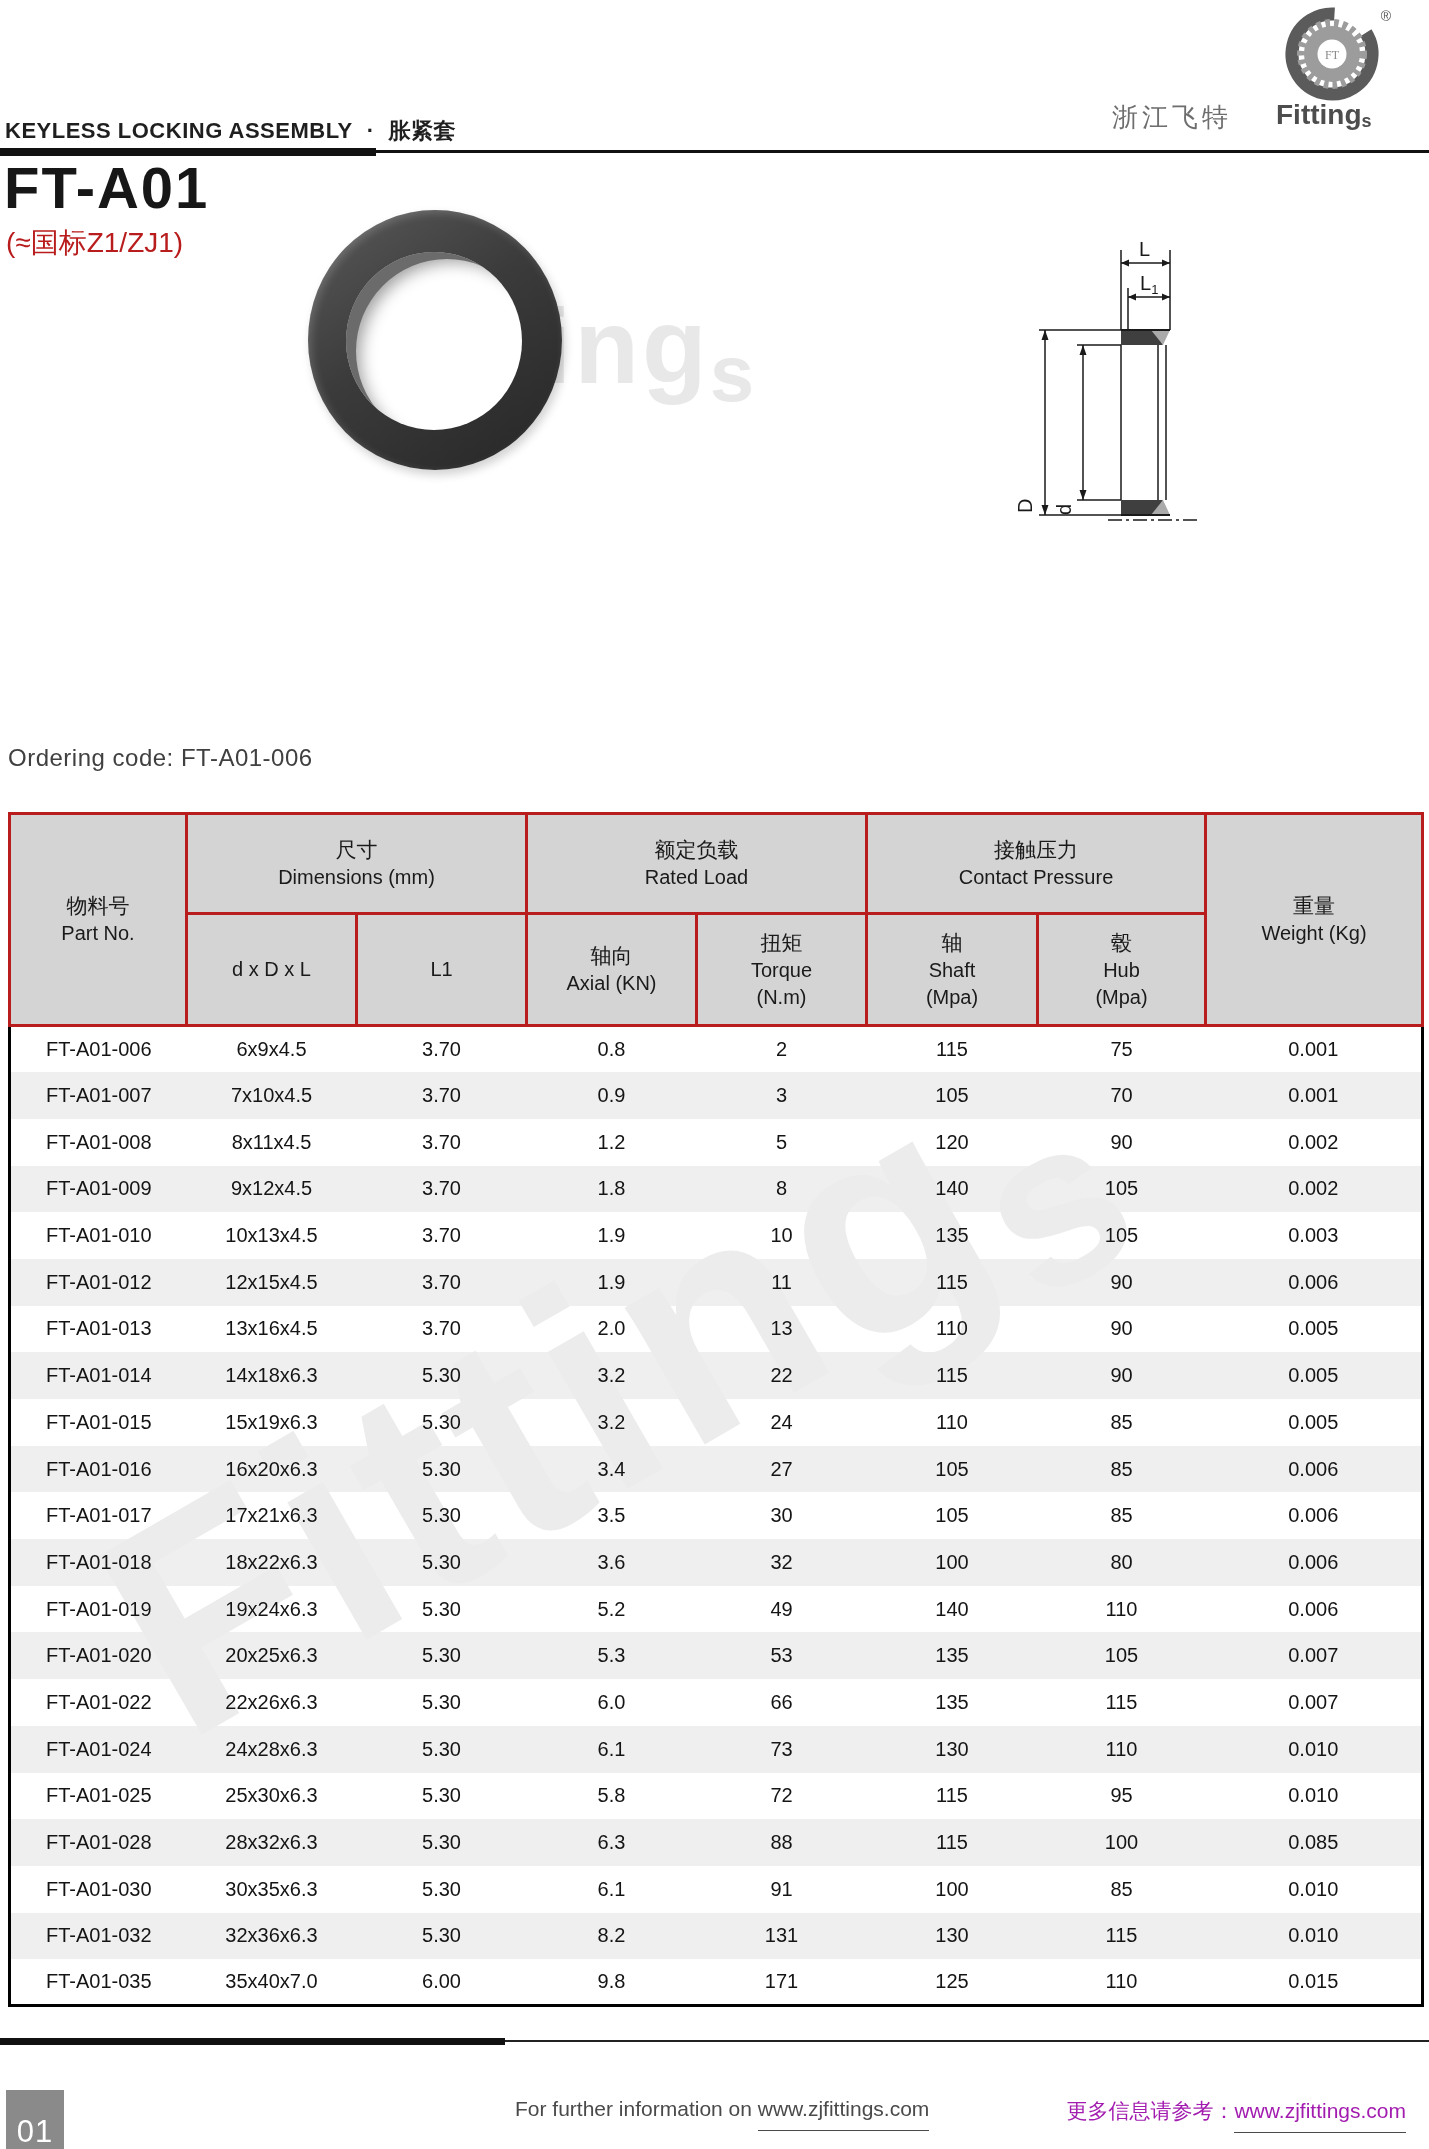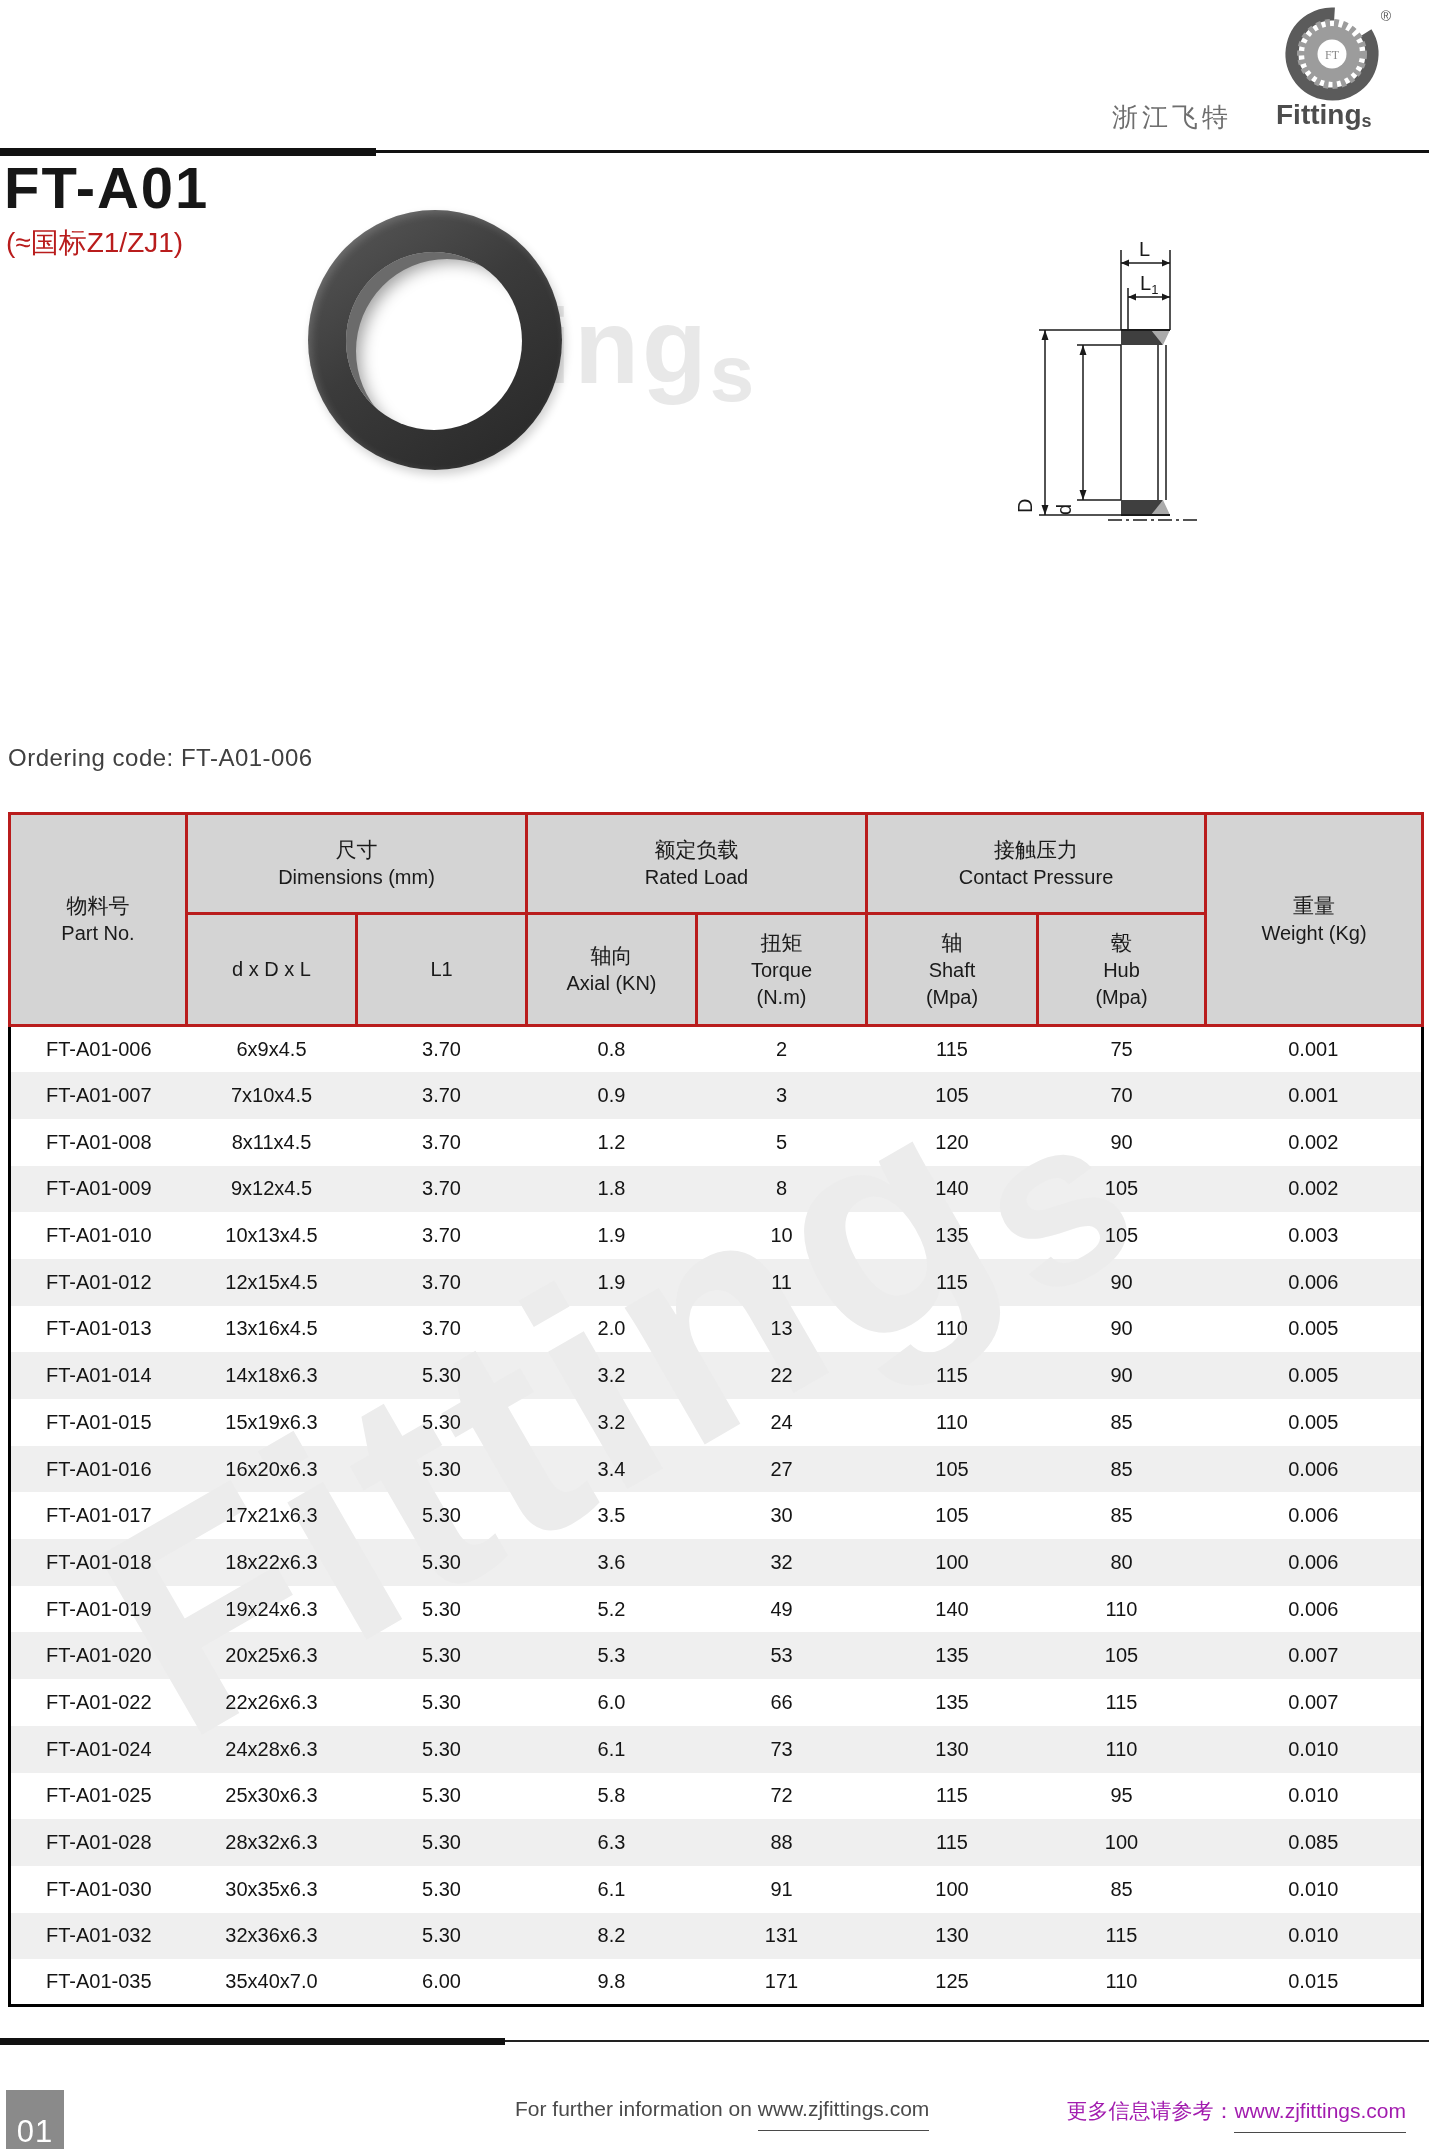--- a/index.html
+++ b/index.html
@@ -79,20 +79,21 @@
       <circle cx="52" cy="50" r="31" fill="none" stroke="#9c9c9c" stroke-width="8" stroke-dasharray="4.6 4.1"></circle>
       <circle cx="52" cy="50" r="28" fill="#9c9c9c"></circle>
       <circle cx="52" cy="50" r="14.5" fill="#ffffff"></circle>
       <text x="52" y="55" text-anchor="middle" style="font-size:12px; font-family:'Liberation Serif', serif; fill:#8a8a8a;">FT</text>
     </g>
     <text x="106" y="17" text-anchor="middle" style="font-size:14px; fill:#555;">®</text>
   </svg>
   <div class="brand-cn">浙江飞特</div>
   <div class="logotype"><span>Fitting</span><span class="lt-s">s</span></div>
 
+  <div class="kicker"><span>KEYLESS LOCKING ASSEMBLY</span><span class="dot">·</span><span>胀紧套</span></div>
   <div class="rule-thick"></div>
   <div class="rule-thin"></div>
 
   <div class="model">FT-A01</div>
   <div class="standard">(≈国标Z1/ZJ1)</div>
 
   <div class="ring">
     <div class="ring-outer"></div>
     <div class="ring-hole"></div>
   </div>

